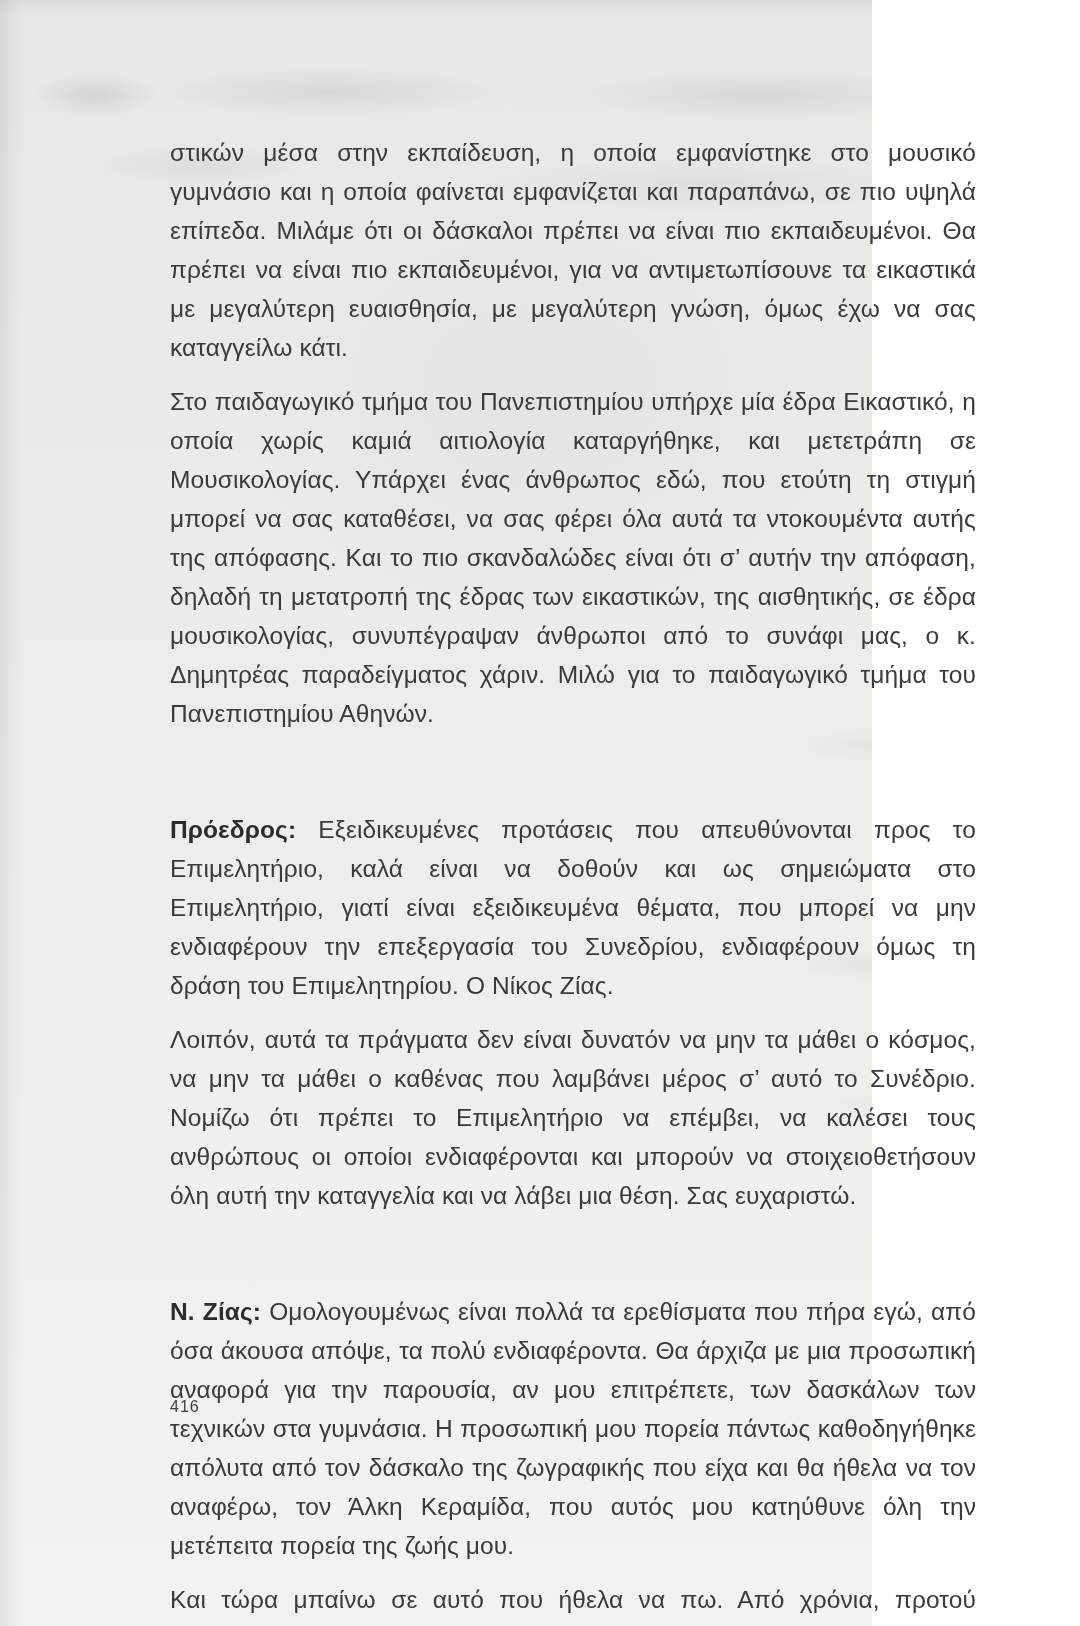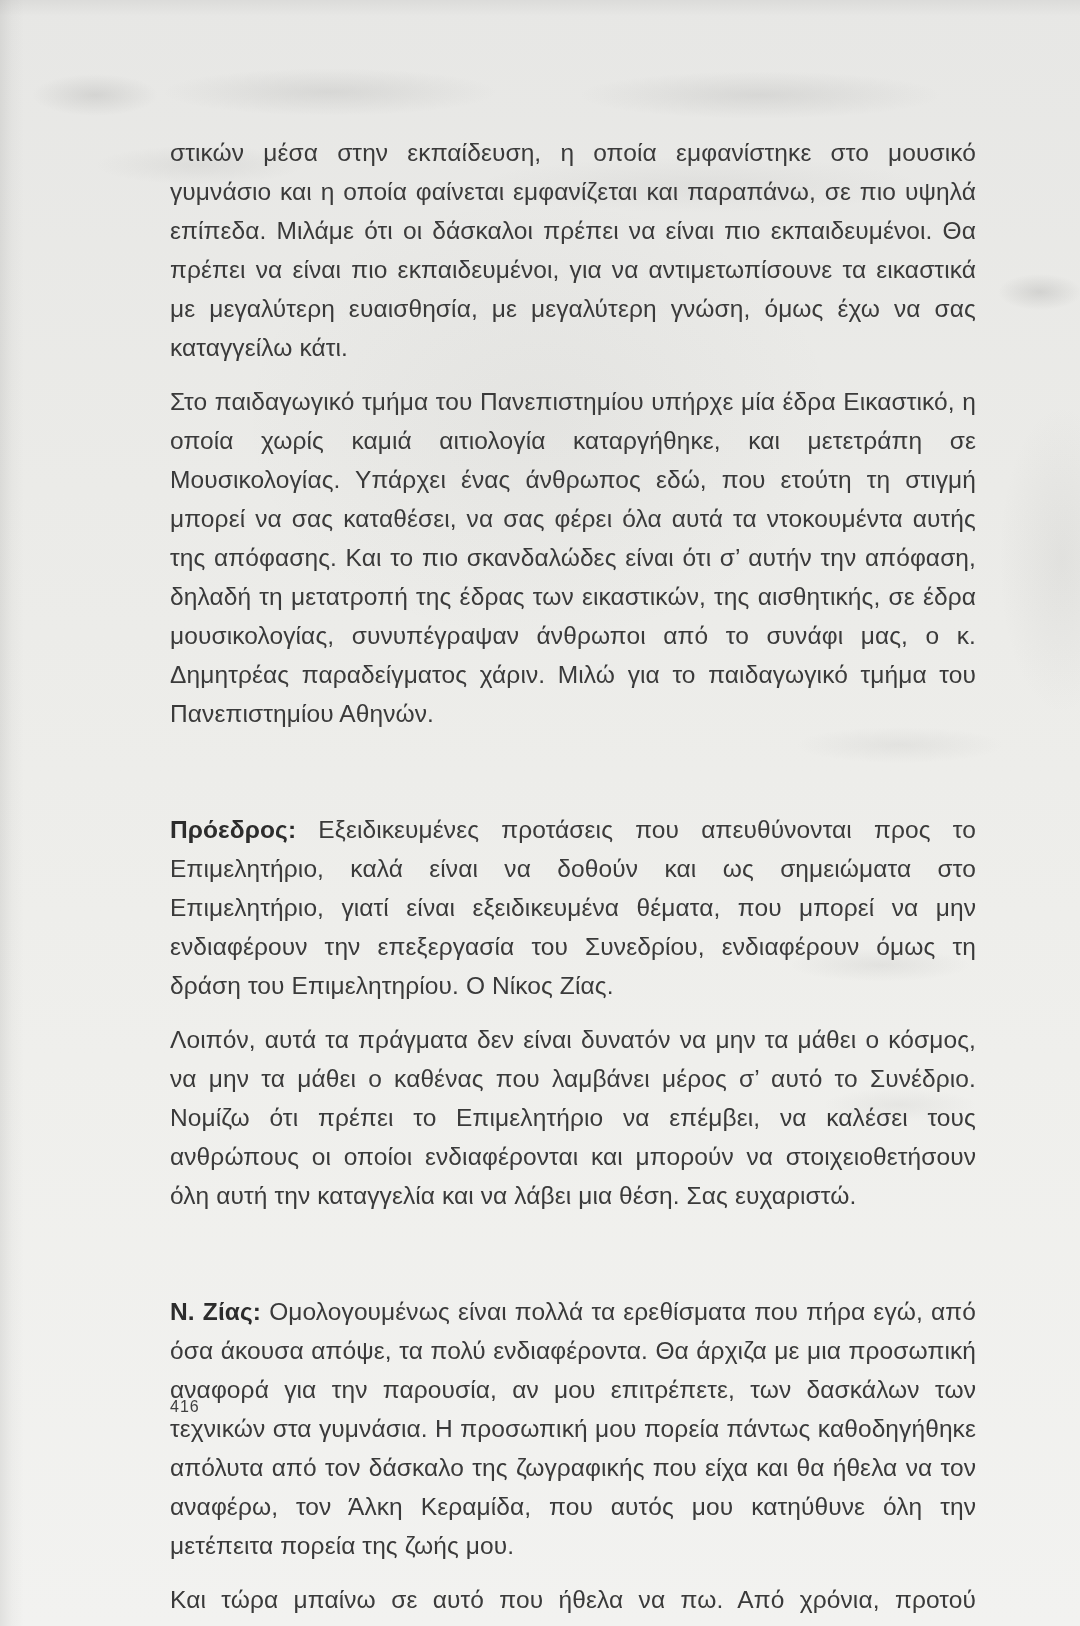--- a/index.html
+++ b/index.html
@@ -7,21 +7,21 @@
     padding: 0;
   }
   body {
     width: 1080px;
     height: 1626px;
     overflow: hidden;
     font-family: "Liberation Sans", "DejaVu Sans", sans-serif;
   }
   .page {
     position: relative;
-    width: 1080px;
+    width: 872px;
     height: 1626px;
     
     background:
       linear-gradient(90deg, rgba(70,70,70,0.10) 0px, rgba(70,70,70,0.03) 12px, rgba(0,0,0,0) 24px),
       linear-gradient(180deg, rgba(70,70,70,0.07) 0px, rgba(0,0,0,0) 16px),
       radial-gradient(ellipse 90px 30px at 95px 95px,  rgba(90,90,90,0.14), rgba(0,0,0,0) 70%),
       radial-gradient(ellipse 240px 34px at 330px 92px,  rgba(95,95,95,0.12), rgba(0,0,0,0) 70%),
       radial-gradient(ellipse 260px 34px at 760px 95px,  rgba(95,95,95,0.12), rgba(0,0,0,0) 70%),
       radial-gradient(ellipse 150px 28px at 200px 165px, rgba(100,100,100,0.09), rgba(0,0,0,0) 70%),
       radial-gradient(ellipse 320px 40px at 700px 185px, rgba(100,100,100,0.07), rgba(0,0,0,0) 70%),

